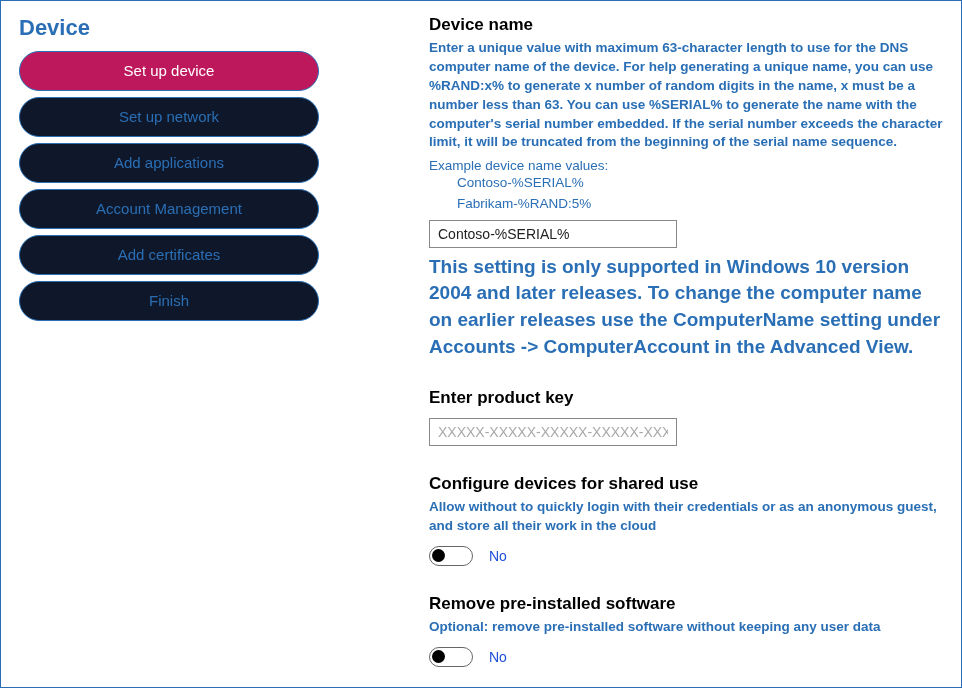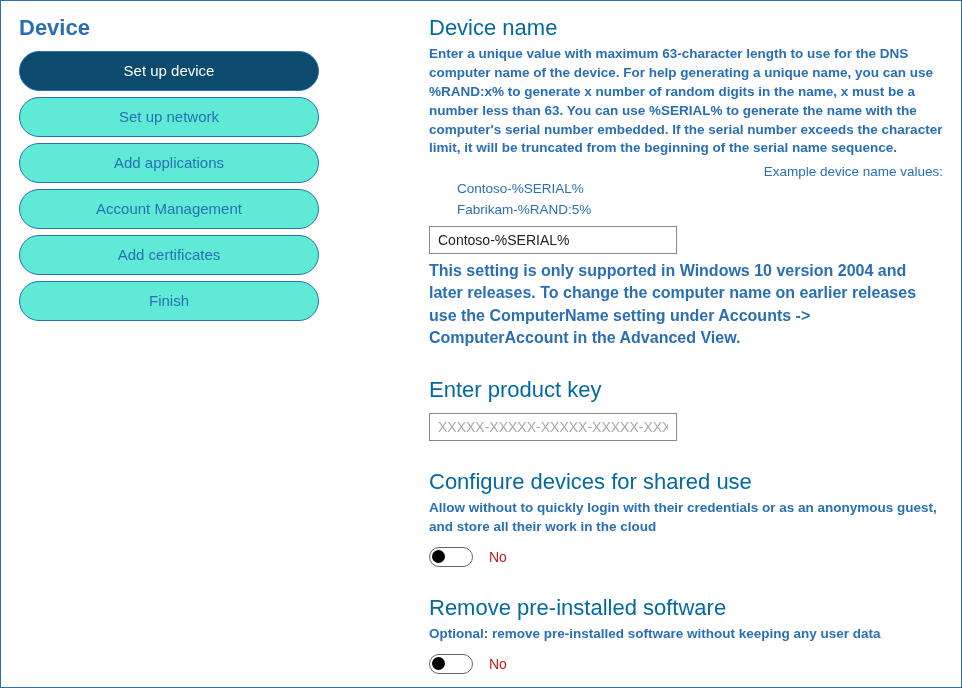--- a/index.html
+++ b/index.html
@@ -28,65 +28,65 @@
   }
   .step-btn {
     display: block;
     width: 100%;
     height: 40px;
     line-height: 38px;
     text-align: center;
     border: 1.5px solid #2a6fb5;
     border-radius: 20px;
     color: #2a6fb5;
-    background: #5eead4;
+    background: #0f172a;
     font-size: 15px;
     margin-bottom: 6px;
     cursor: pointer;
   }
   .step-btn.active {
-    background: #0c4a6e;
+    background: #be185d;
     color: #fff;
   }
   
   .right {
     flex: 1;
     color: #2a6fb5;
   }
   .section { margin-bottom: 28px; }
   .section-title {
-    font-size: 22px;
-    font-weight: 400;
-    color: #0369a1;
+    font-size: 17px;
+    font-weight: 700;
+    color: #000000;
     margin-bottom: 4px;
   }
   .desc {
     font-size: 13.5px;
     color: #2a6fb5;
     line-height: 1.4;
     margin-bottom: 4px;
     font-weight: bold;
   }
-  .examples-label { font-size: 13.5px; margin-top: 6px; text-align: right; }
+  .examples-label { font-size: 13.5px; margin-top: 6px; }
   .example-item { font-size: 13.5px; margin-left: 28px; line-height: 1.5; }
   .text-input {
     width: 248px;
     height: 28px;
     border: 1px solid #888;
     padding: 2px 8px;
     font-size: 14px;
     color: #222;
     margin-top: 6px;
     background: #fff;
   }
   .text-input::placeholder { color: #a9a9a9; }
   .note-bold {
     font-weight: 700;
     color: #2a6fb5;
-    font-size: 16px;
+    font-size: 19px;
     line-height: 1.4;
     margin-top: 6px;
   }
   .toggle-row {
     display: flex;
     align-items: center;
     gap: 16px;
     margin-top: 10px;
   }
   .toggle {
@@ -98,21 +98,21 @@
     background: #fff;
     cursor: pointer;
   }
   .toggle .knob {
     position: absolute;
     left: 2px; top: 2px;
     width: 13px; height: 13px;
     border-radius: 50%;
     background: #000;
   }
-  .toggle-label { color: #b91c1c; font-size: 14px; }
+  .toggle-label { color: #1d4ed8; font-size: 14px; }
 </style>
 </head>
 <body>
 
 <div class="left">
   <div class="steps-title">Device</div>
   <div class="step-btn active">Set up device</div>
   <div class="step-btn">Set up network</div>
   <div class="step-btn">Add applications</div>
   <div class="step-btn">Account Management</div>

